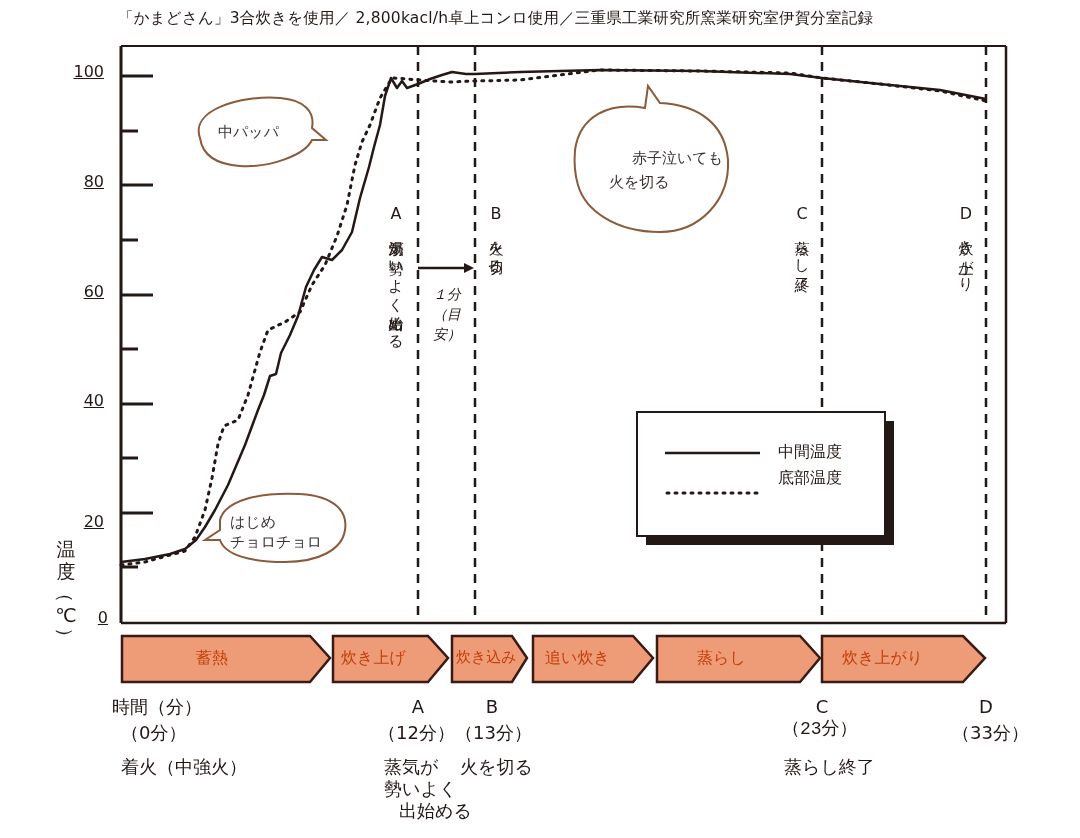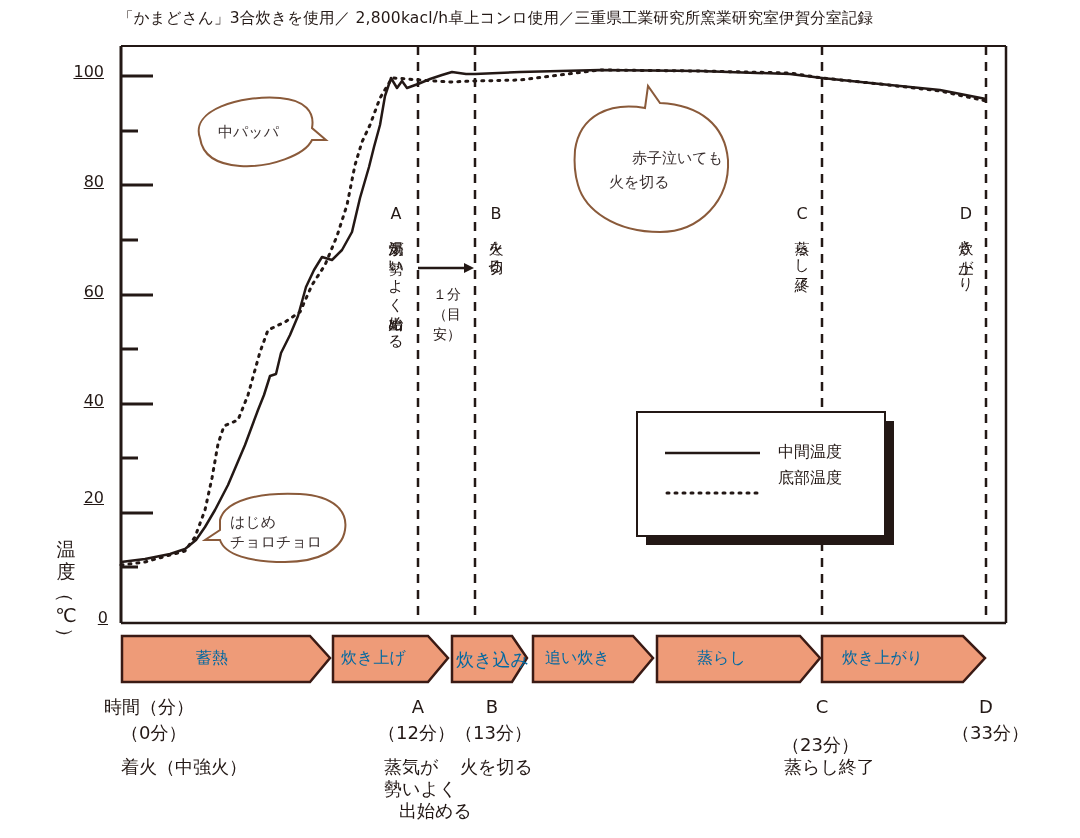--- a/index.html
+++ b/index.html
@@ -7,21 +7,21 @@
          font-family:"DejaVu Sans", sans-serif; color:#231815; }
   .abs { position:absolute;text-align:right; }
   #title { left:118px; top:8px; font-size:15.5px; letter-spacing:0.2px; white-space:nowrap; }
   svg#plot { position:absolute; left:0; top:0; }
   .ylab { position:absolute; font-size:16px; text-align:right; width:46px;text-decoration:underline; }
   .yaxis-title { position:absolute; left:54px; top:538px; font-size:19px; width:24px; line-height:22px; text-align:center; }
   .vlabel { position:absolute; font-size:15px; text-align:center; width:20px; line-height:18px; }
   .vlabel .letter { font-size:16px; display:block; margin-bottom:6px; }
   .bubble-text { position:absolute; font-family:"DejaVu Serif", serif; font-size:15px; line-height:24px; white-space:nowrap; color:#3b3131; }
   .legend-text { position:absolute; font-size:16px;text-align:right; }
-  .stage-label { position:absolute; font-size:16px; color:#0369a1; white-space:nowrap; }
+  .stage-label { position:absolute; font-size:16px; color:#c2410c; white-space:nowrap; }
   .bottom-text { position:absolute; font-size:18px; white-space:nowrap; line-height:26px; }
   .bottom-small { position:absolute; font-size:18px; white-space:nowrap; line-height:22px; }
   .center { text-align:center; }
 </style>
 </head>
 <body>
 
 <div id="title" class="abs">「かまどさん」3合炊きを使用／ 2,800kacl/h卓上コンロ使用／三重県工業研究所窯業研究室伊賀分室記録</div>
 
 <svg id="plot" width="1080" height="838">
@@ -73,21 +73,21 @@
     <polygon points="533,636 633,636 653,658 633,682 533,682"></polygon>
     <polygon points="657,636 800,636 820,658 800,682 657,682"></polygon>
     <polygon points="822,636 963,636 985,658 963,682 822,682"></polygon>
   </g>
 </svg>
 
 <div class="ylab" style="left:58px; top:62px;">100</div>
 <div class="ylab" style="left:58px; top:172px;">80</div>
 <div class="ylab" style="left:58px; top:282px;">60</div>
 <div class="ylab" style="left:58px; top:391px;">40</div>
-<div class="ylab" style="left:58px; top:488px;">20</div>
+<div class="ylab" style="left:58px; top:512px;">20</div>
 <div class="ylab" style="left:62px; top:608px;">0</div>
 
 <div class="yaxis-title">
   <div>温</div>
   <div>度</div>
   <div style="transform:rotate(90deg);">（</div>
   <div>℃</div>
   <div style="transform:rotate(90deg);">）</div>
 </div>
 
@@ -101,53 +101,53 @@
 </div>
 <div class="vlabel" style="left:792px; top:205px;">
   <span class="letter">C</span>
   <span style="writing-mode:vertical-rl; letter-spacing:1px;">蒸らし終了</span>
 </div>
 <div class="vlabel" style="left:956px; top:205px;">
   <span class="letter">D</span>
   <span style="writing-mode:vertical-rl; letter-spacing:1px;">炊き上がり</span>
 </div>
 
-<div class="abs center" style="left:420px; top:284px; width:54px; font-size:14px; line-height:20px;">
+<div class="abs center" style="left:420px; top:284px; width:54px; font-size:14px; line-height:20px;font-style:italic;">
   <div>１分</div>
   <div>（目安）</div>
 </div>
 
 <div class="bubble-text" style="left:218px; top:120px;">中パッパ</div>
 <div class="bubble-text" style="left:632px; top:146px;">赤子泣いても</div>
 <div class="bubble-text" style="left:609px; top:170px;">火を切る</div>
 <div class="bubble-text" style="left:230px; top:510px;">はじめ</div>
 <div class="bubble-text" style="left:230px; top:530px;">チョロチョロ</div>
 
 <div class="legend-text" style="left:778px; top:442px;">中間温度</div>
 <div class="legend-text" style="left:778px; top:468px;">底部温度</div>
 
 <div class="stage-label" style="left:196px; top:648px;">蓄熱</div>
 <div class="stage-label" style="left:341px; top:648px;">炊き上げ</div>
-<div class="stage-label" style="left:456px; top:648px; font-size:18px;">炊き込み</div>
+<div class="stage-label" style="left:456px; top:648px; font-size:15px;">炊き込み</div>
 <div class="stage-label" style="left:545px; top:648px;">追い炊き</div>
 <div class="stage-label" style="left:697px; top:648px;">蒸らし</div>
 <div class="stage-label" style="left:842px; top:648px;">炊き上がり</div>
 
-<div class="bottom-text" style="left:104px; top:694px;text-align:center;">時間（分）</div>
+<div class="bottom-text" style="left:112px; top:694px;text-align:center;">時間（分）</div>
 <div class="bottom-text" style="left:121px; top:720px;text-align:right;">（0分）</div>
 <div class="bottom-small" style="left:121px; top:756px;">着火（中強火）</div>
 
 <div class="bottom-text center" style="left:398px; top:694px; width:40px;">A</div>
 <div class="bottom-text" style="left:378px; top:720px;">（12分）</div>
 <div class="bottom-small" style="left:384px; top:756px;">蒸気が</div>
 <div class="bottom-small" style="left:384px; top:778px;">勢いよく</div>
 <div class="bottom-small" style="left:399px; top:800px;">出始める</div>
 
 <div class="bottom-text center" style="left:472px; top:694px; width:40px;">B</div>
 <div class="bottom-text" style="left:455px; top:720px;">（13分）</div>
 <div class="bottom-small" style="left:460px; top:756px;">火を切る</div>
 
 <div class="bottom-text center" style="left:802px; top:694px; width:40px;">C</div>
-<div class="bottom-text" style="left:782px; top:732px;">（23分）</div>
+<div class="bottom-text" style="left:782px; top:716px;font-family:Liberation Mono, monospace;">（23分）</div>
 <div class="bottom-small" style="left:784px; top:756px;">蒸らし終了</div>
 
 <div class="bottom-text center" style="left:966px; top:694px; width:40px;">D</div>
 <div class="bottom-text" style="left:952px; top:720px;">（33分）</div>
 
 </body></html>

